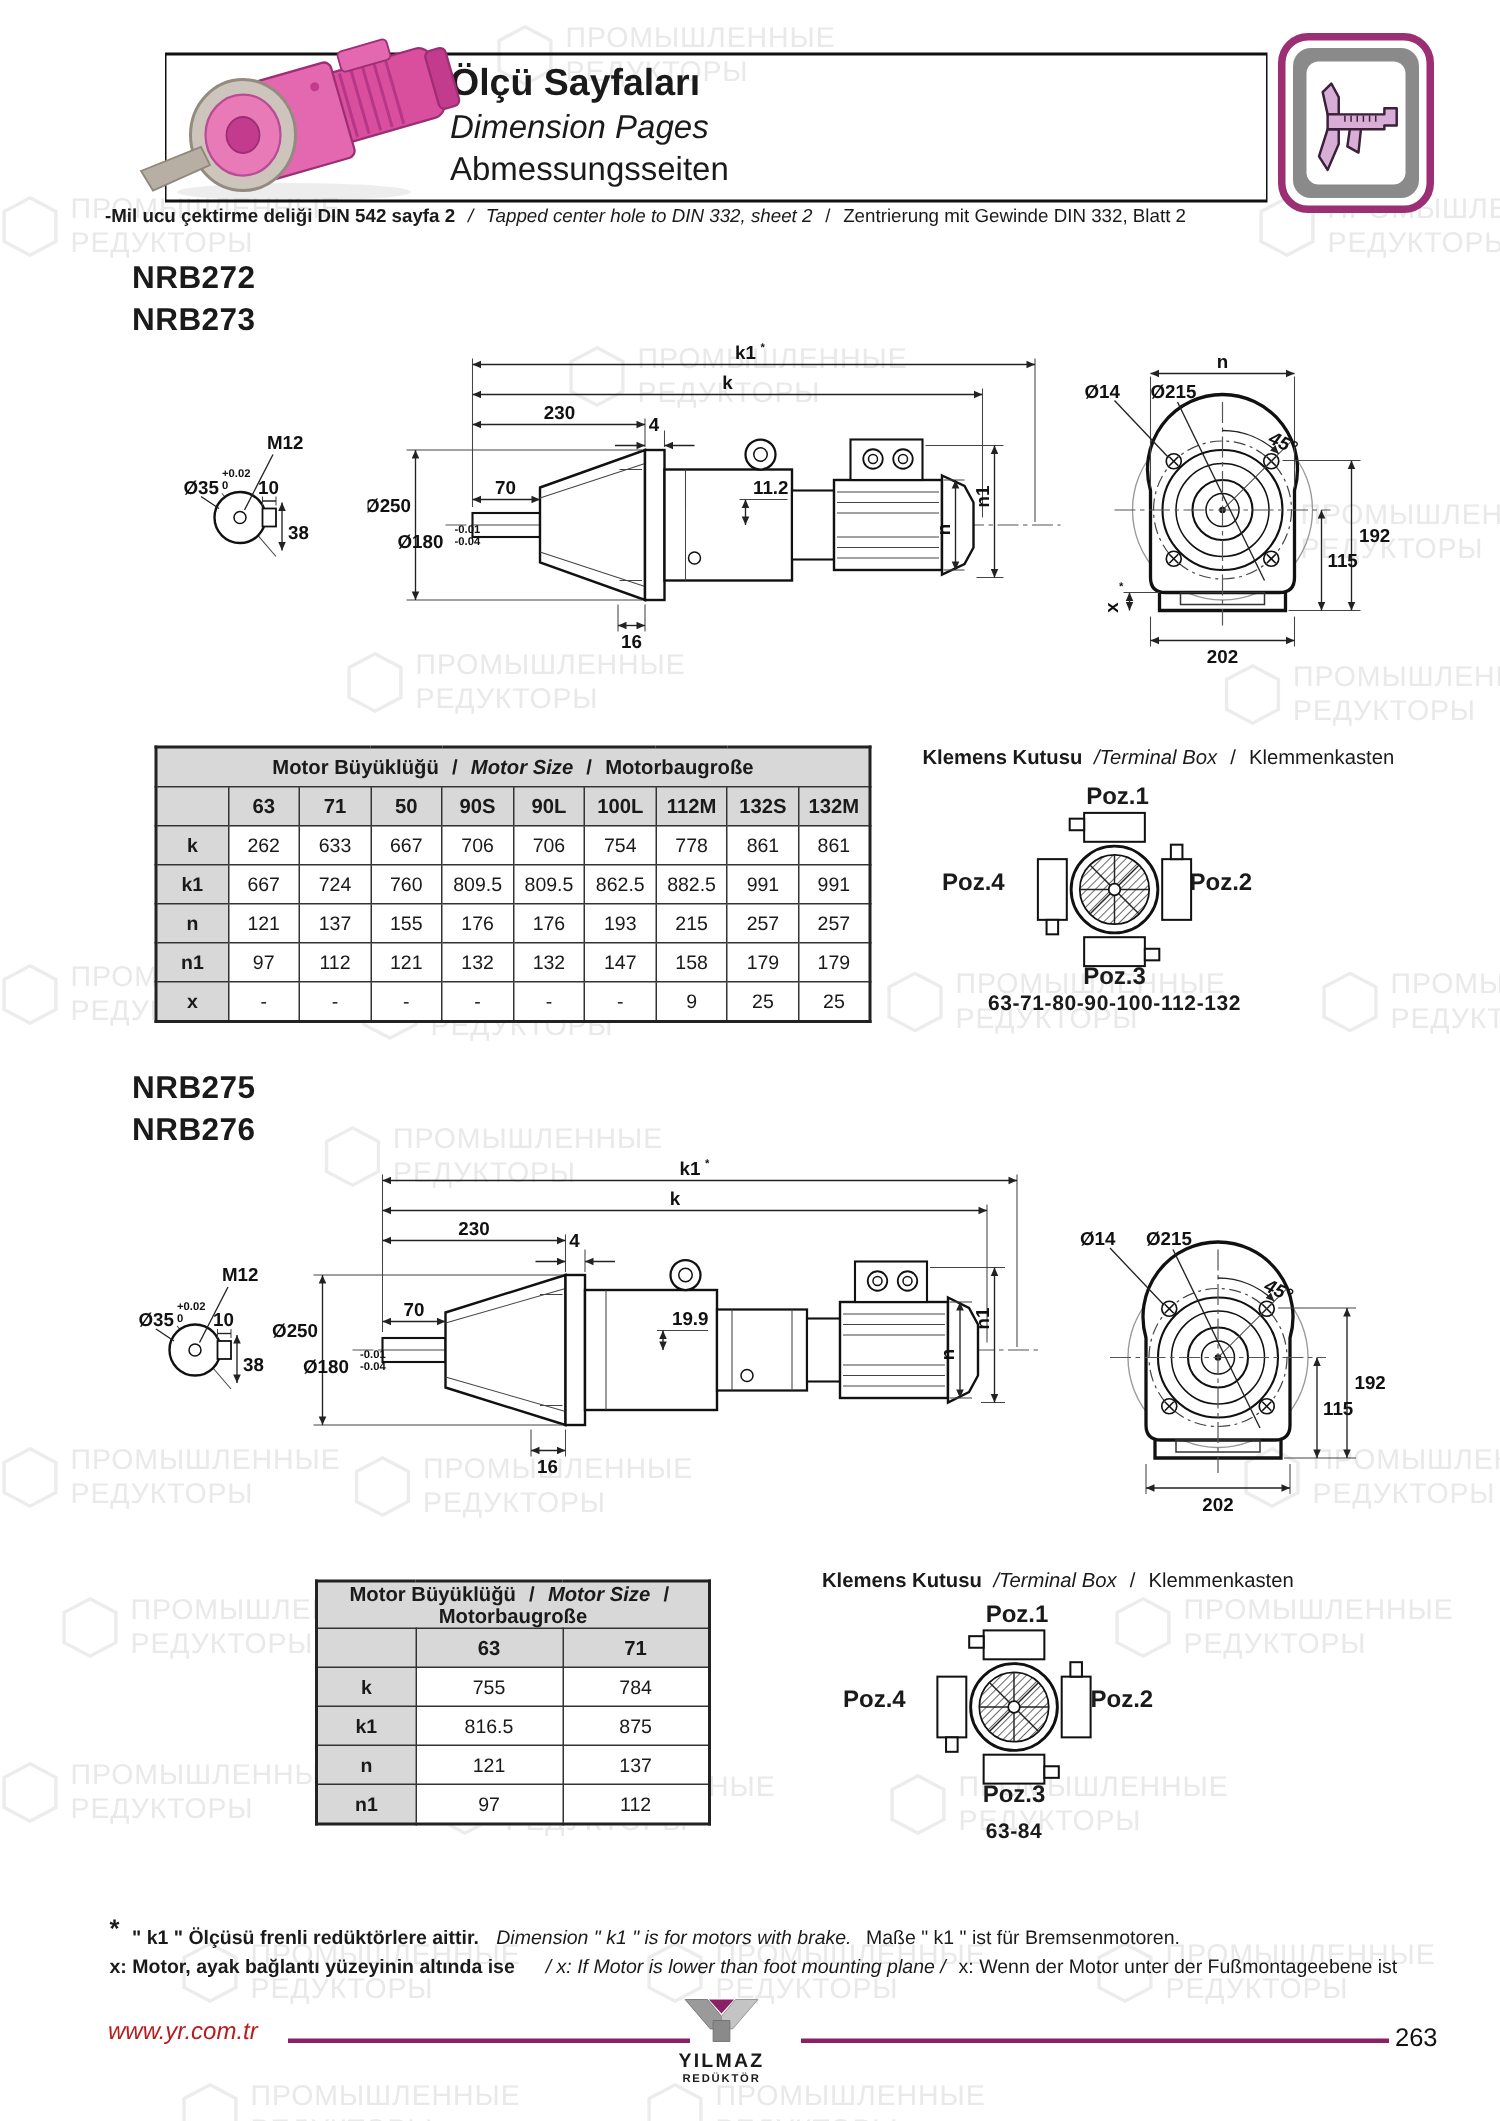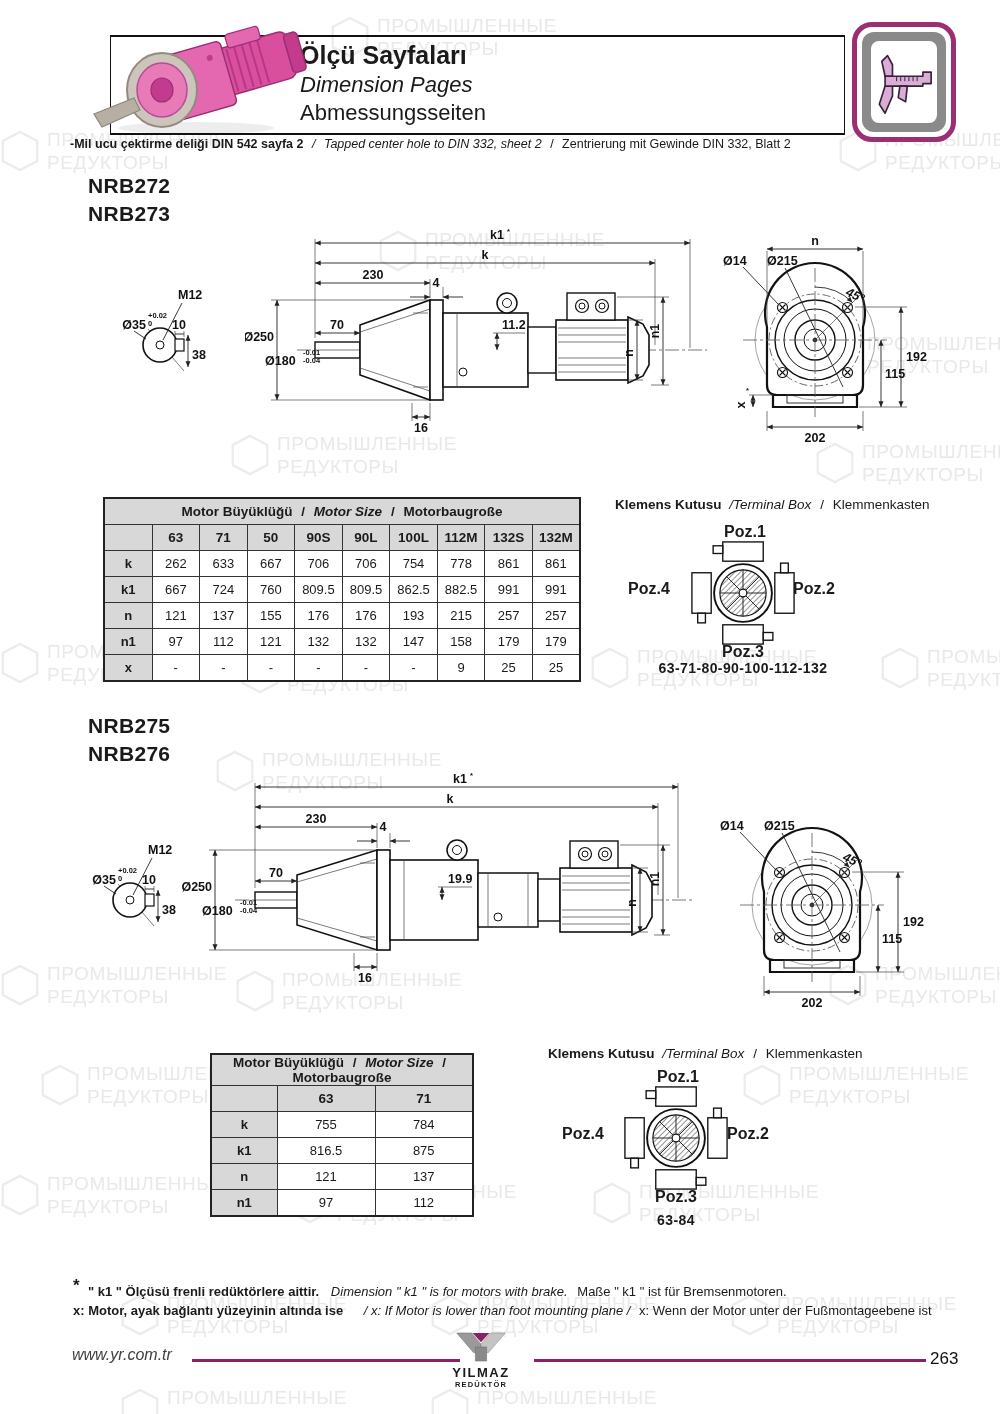--- a/index.html
+++ b/index.html
@@ -38,21 +38,21 @@
   svg text{font-family:"Liberation Sans",sans-serif;fill:#111;}
   .dimtxt{font-size:12.5px;font-weight:bold;}
   .dimtxt-s{font-size:7.5px;font-weight:bold;}
   .outline{stroke:#111;fill:#fff;}
   .dimline{stroke:#222;stroke-width:.9;fill:none;}
   .extline{stroke:#444;stroke-width:.7;fill:none;}
   .cline{stroke:#555;stroke-width:.8;fill:none;stroke-dasharray:14 3 3 3;}
   
   .fn{font-size:13px;white-space:nowrap;}
   .fstar{font-size:17px;font-weight:bold;}
-  .f-url{font-size:16px;font-style:italic;color:#404040;}
+  .f-url{font-size:16px;font-style:italic;color:#b91c1c;}
   .f-line{height:3px;background:#8B2064;}
   .pagenum{font-size:17px;color:#111;}
   .logo-wrap{width:76px;text-align:center;}
   .logo-name{font-size:13px;font-weight:bold;letter-spacing:1.5px;line-height:14px;}
   .logo-sub{font-size:7.5px;font-weight:bold;letter-spacing:1.2px;line-height:9px;}
 </style>
 </head>
 <body>
 
 <div class="page">

